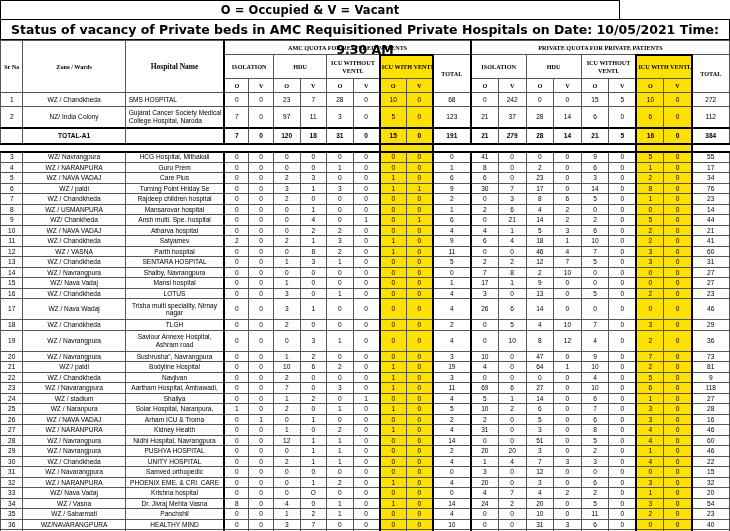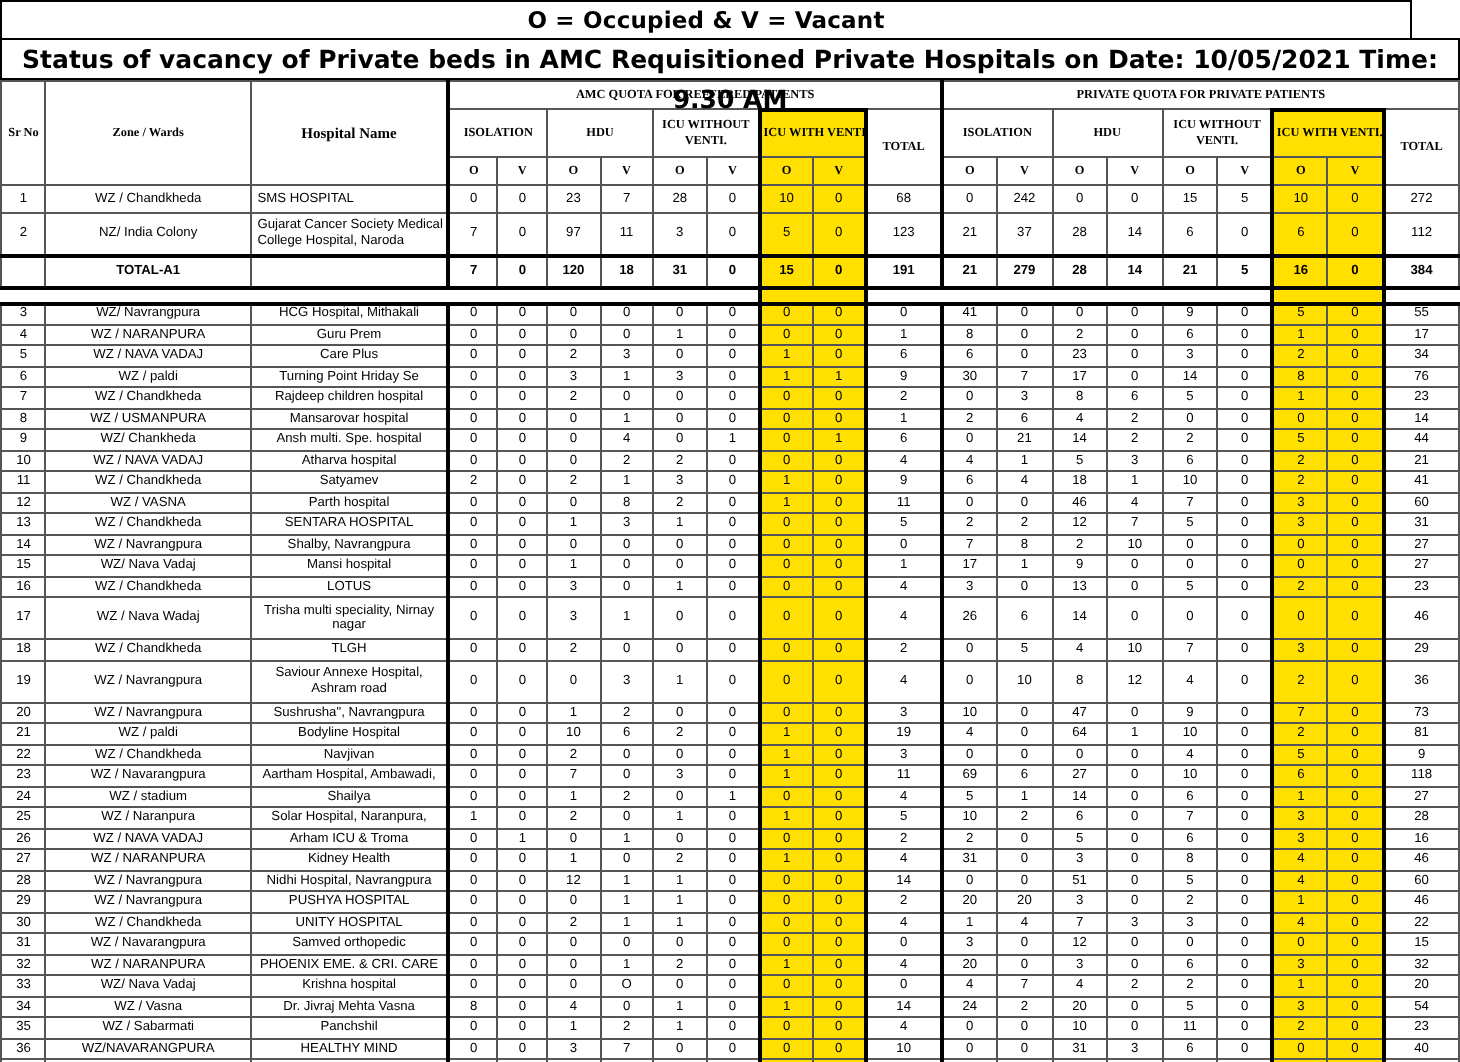--- a/index.html
+++ b/index.html
@@ -1,20 +1,20 @@
 <!DOCTYPE html>
 <html><head>
 <meta charset="utf-8">
 <style>
   * { box-sizing: border-box; margin: 0; padding: 0; }
   html, body { width: 730px; height: 531px; overflow: hidden; background: #ffffff; }
   body { font-family: "Liberation Sans", sans-serif; color: #000; }
   .sheet { position: absolute; left: 0; top: 0; width: 730px; }
   .banner {
-    width: 706px; height: 19px; border: 1px solid #000; border-bottom: none;
+    width: 620px; height: 19px; border: 1px solid #000; border-bottom: none;
     text-align: center; font-weight: bold; font-size: 11.5px; line-height: 18px;
     font-family: "DejaVu Sans", sans-serif; letter-spacing: 0.1px;
   }
   .title {
     width: 730px; height: 21px; border: 1px solid #000;
     text-align: center; font-weight: bold; font-size: 12.5px; line-height: 20px;
     font-family: "DejaVu Sans", sans-serif;
   }
   table { border-collapse: collapse; table-layout: fixed; width: 730px; }
   td, th {

